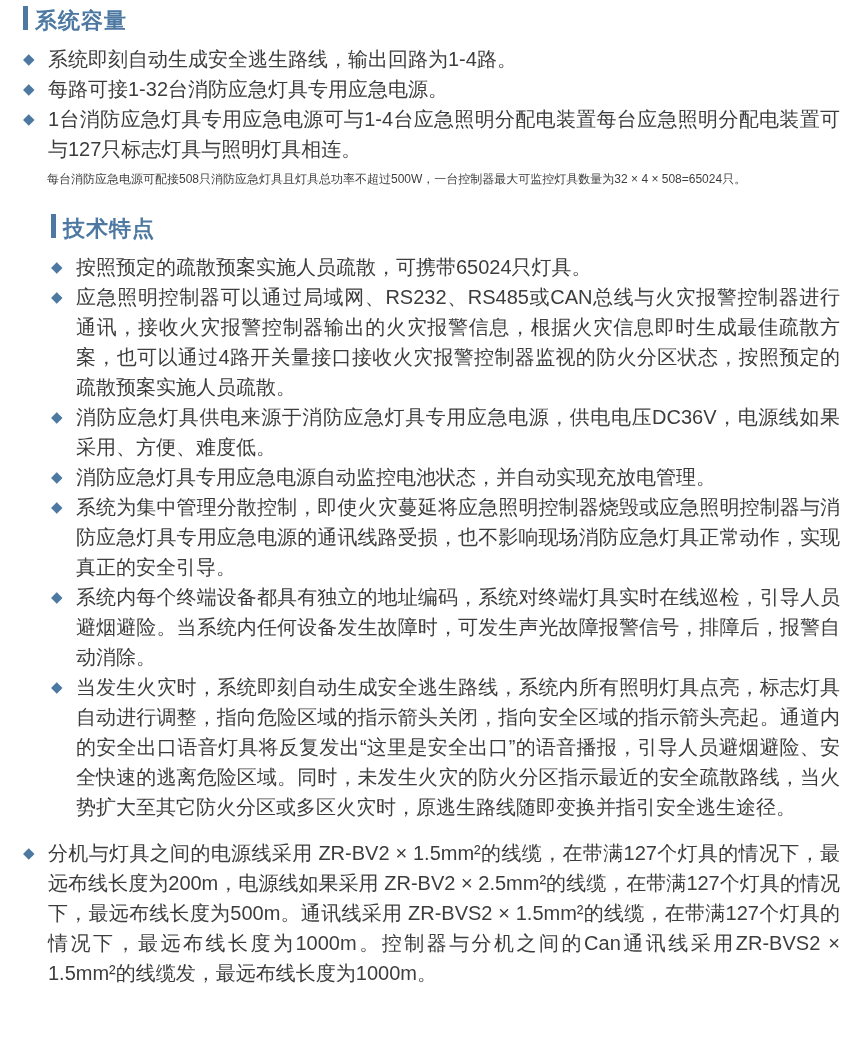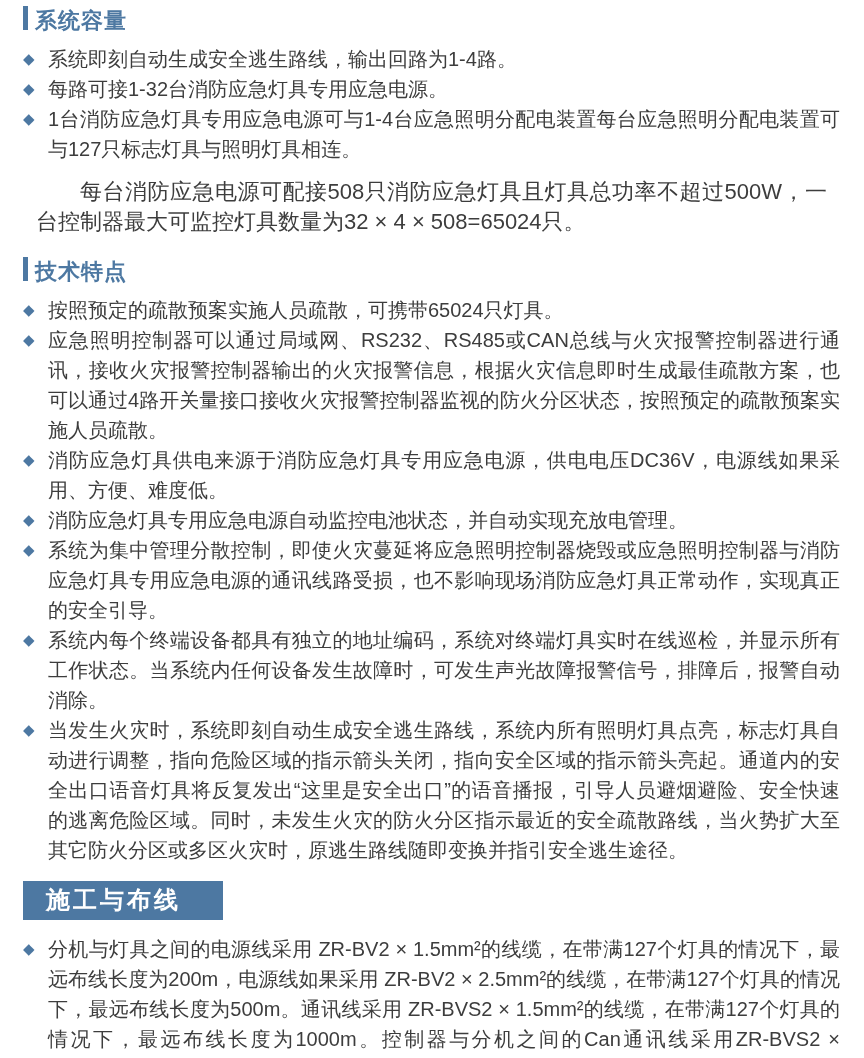--- a/index.html
+++ b/index.html
@@ -37,39 +37,39 @@
     display: inline-block;
     background: var(--accent);
     color: #ffffff;
     font-size: 24px; font-weight: bold;
     line-height: 30px;
     letter-spacing: 3px;
     padding: 4px 42px 5px 23px;
     margin: 0 0 14px 0;
   }
 
-  .sec-features { margin-top: 20px; }
+  .sec-features { margin-top: 20px; margin-left: 28px; }
   .sec-construction { margin-top: 16px; }
 
   .item { display: flex; }
   .marker {
     flex: 0 0 25px; width: 25px;
     color: var(--accent);
     font-size: 15px;
     line-height: 30px;
   }
   .btext {
     flex: 1; margin: 0;
     font-size: 20px;
     line-height: 30px;
     text-align: justify;
   }
   .para {
-    margin: 13px;
-    font-size: 22px;
+    margin: 0;
+    font-size: 12px;
     line-height: 30px;
     text-align: justify;
     text-indent: 2em;
   }
 </style>
 </head>
 <body>
 
 <div class="page">
 
@@ -113,32 +113,29 @@
     <div class="item">
       <span class="marker">◆</span>
       <p class="btext">消防应急灯具专用应急电源自动监控电池状态，并自动实现充放电管理。</p>
     </div>
     <div class="item">
       <span class="marker">◆</span>
       <p class="btext">系统为集中管理分散控制，即使火灾蔓延将应急照明控制器烧毁或应急照明控制器与消防应急灯具专用应急电源的通讯线路受损，也不影响现场消防应急灯具正常动作，实现真正的安全引导。</p>
     </div>
     <div class="item">
       <span class="marker">◆</span>
-      <p class="btext">系统内每个终端设备都具有独立的地址编码，系统对终端灯具实时在线巡检，并显示所有工作状态。当系统内任何设备发生故障时，可发生声光故障报警信号，排障后，报警自动消除。</p>
+      <p class="btext">系统内每个终端设备都具有独立的地址编码，系统对终端灯具实时在线巡检，引导人员避烟避险。当系统内任何设备发生故障时，可发生声光故障报警信号，排障后，报警自动消除。</p>
     </div>
     <div class="item">
       <span class="marker">◆</span>
       <p class="btext">当发生火灾时，系统即刻自动生成安全逃生路线，系统内所有照明灯具点亮，标志灯具自动进行调整，指向危险区域的指示箭头关闭，指向安全区域的指示箭头亮起。通道内的安全出口语音灯具将反复发出“这里是安全出口”的语音播报，引导人员避烟避险、安全快速的逃离危险区域。同时，未发生火灾的防火分区指示最近的安全疏散路线，当火势扩大至其它防火分区或多区火灾时，原逃生路线随即变换并指引安全逃生途径。</p>
     </div>
   </section>
 
   <section class="sec sec-construction">
-    <h2 class="box-title">
-      <span>施工与布线</span>
-    </h2>
     <div class="item">
       <span class="marker">◆</span>
       <p class="btext">分机与灯具之间的电源线采用 ZR-BV2 × 1.5mm²的线缆，在带满127个灯具的情况下，最远布线长度为200m，电源线如果采用 ZR-BV2 × 2.5mm²的线缆，在带满127个灯具的情况下，最远布线长度为500m。通讯线采用 ZR-BVS2 × 1.5mm²的线缆，在带满127个灯具的情况下，最远布线长度为1000m。控制器与分机之间的Can通讯线采用ZR-BVS2 × 1.5mm²的线缆发，最远布线长度为1000m。</p>
     </div>
     
   </section>
 
 </div>
 
 </body></html>

